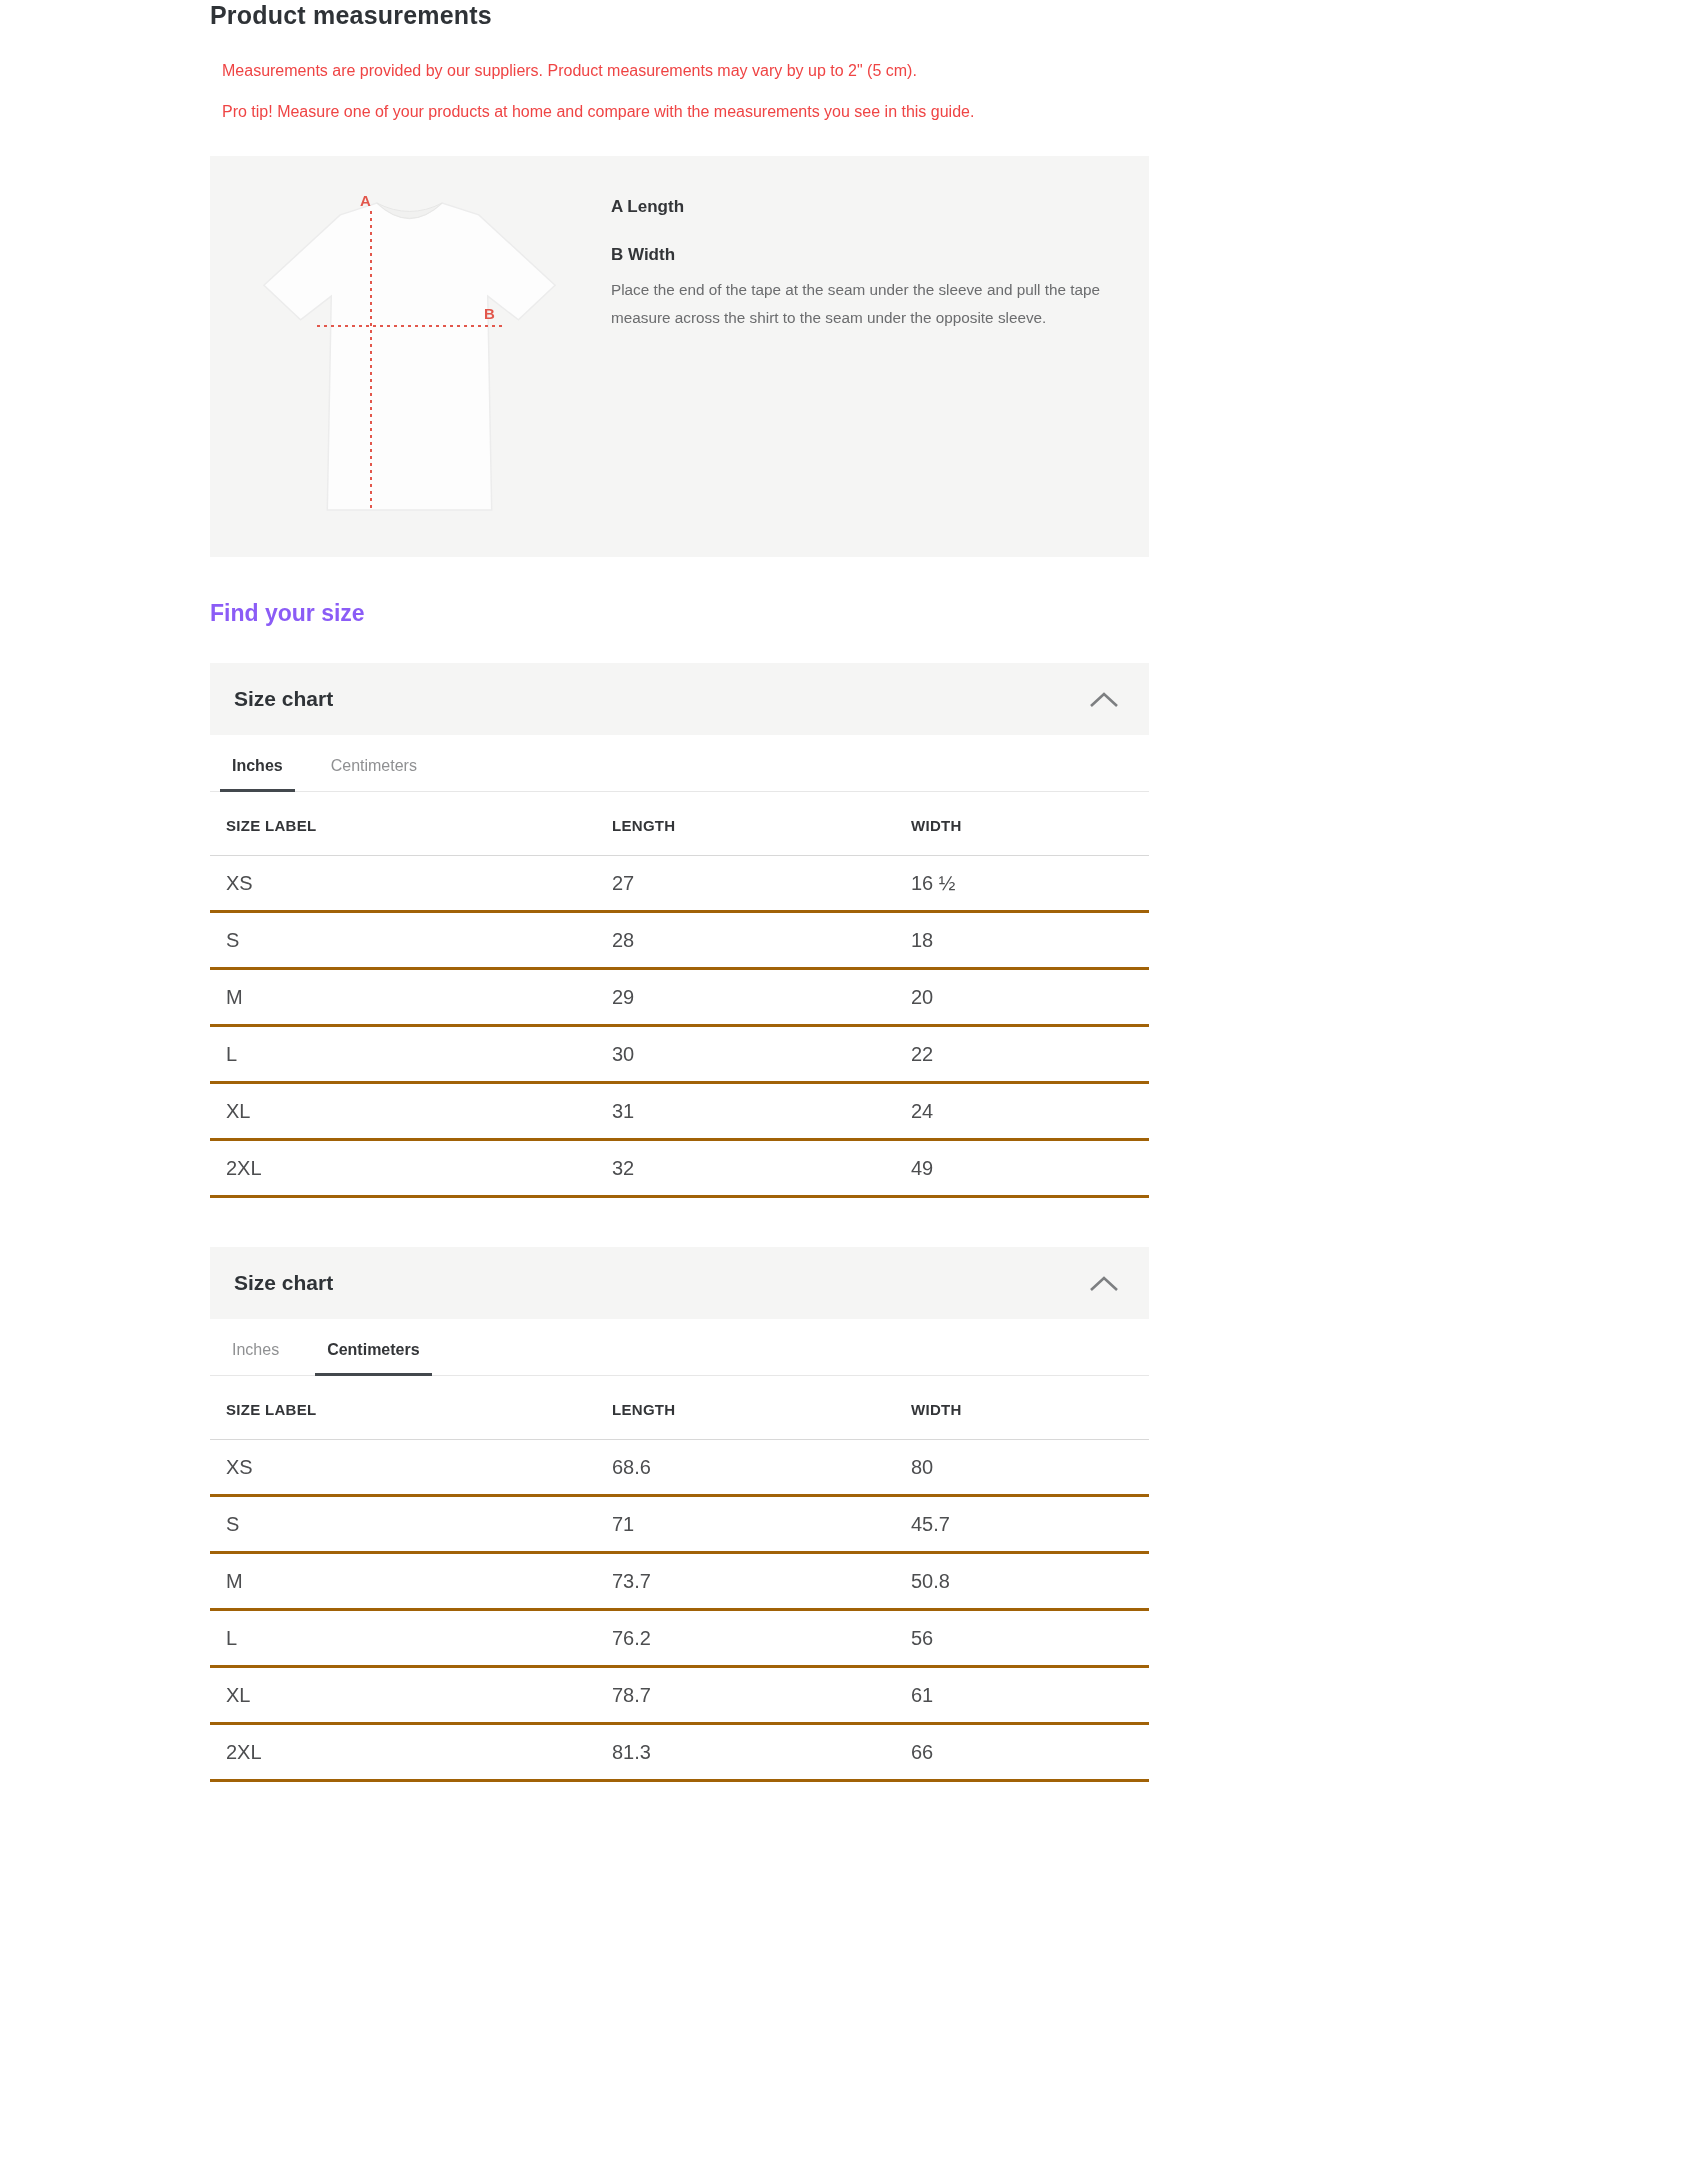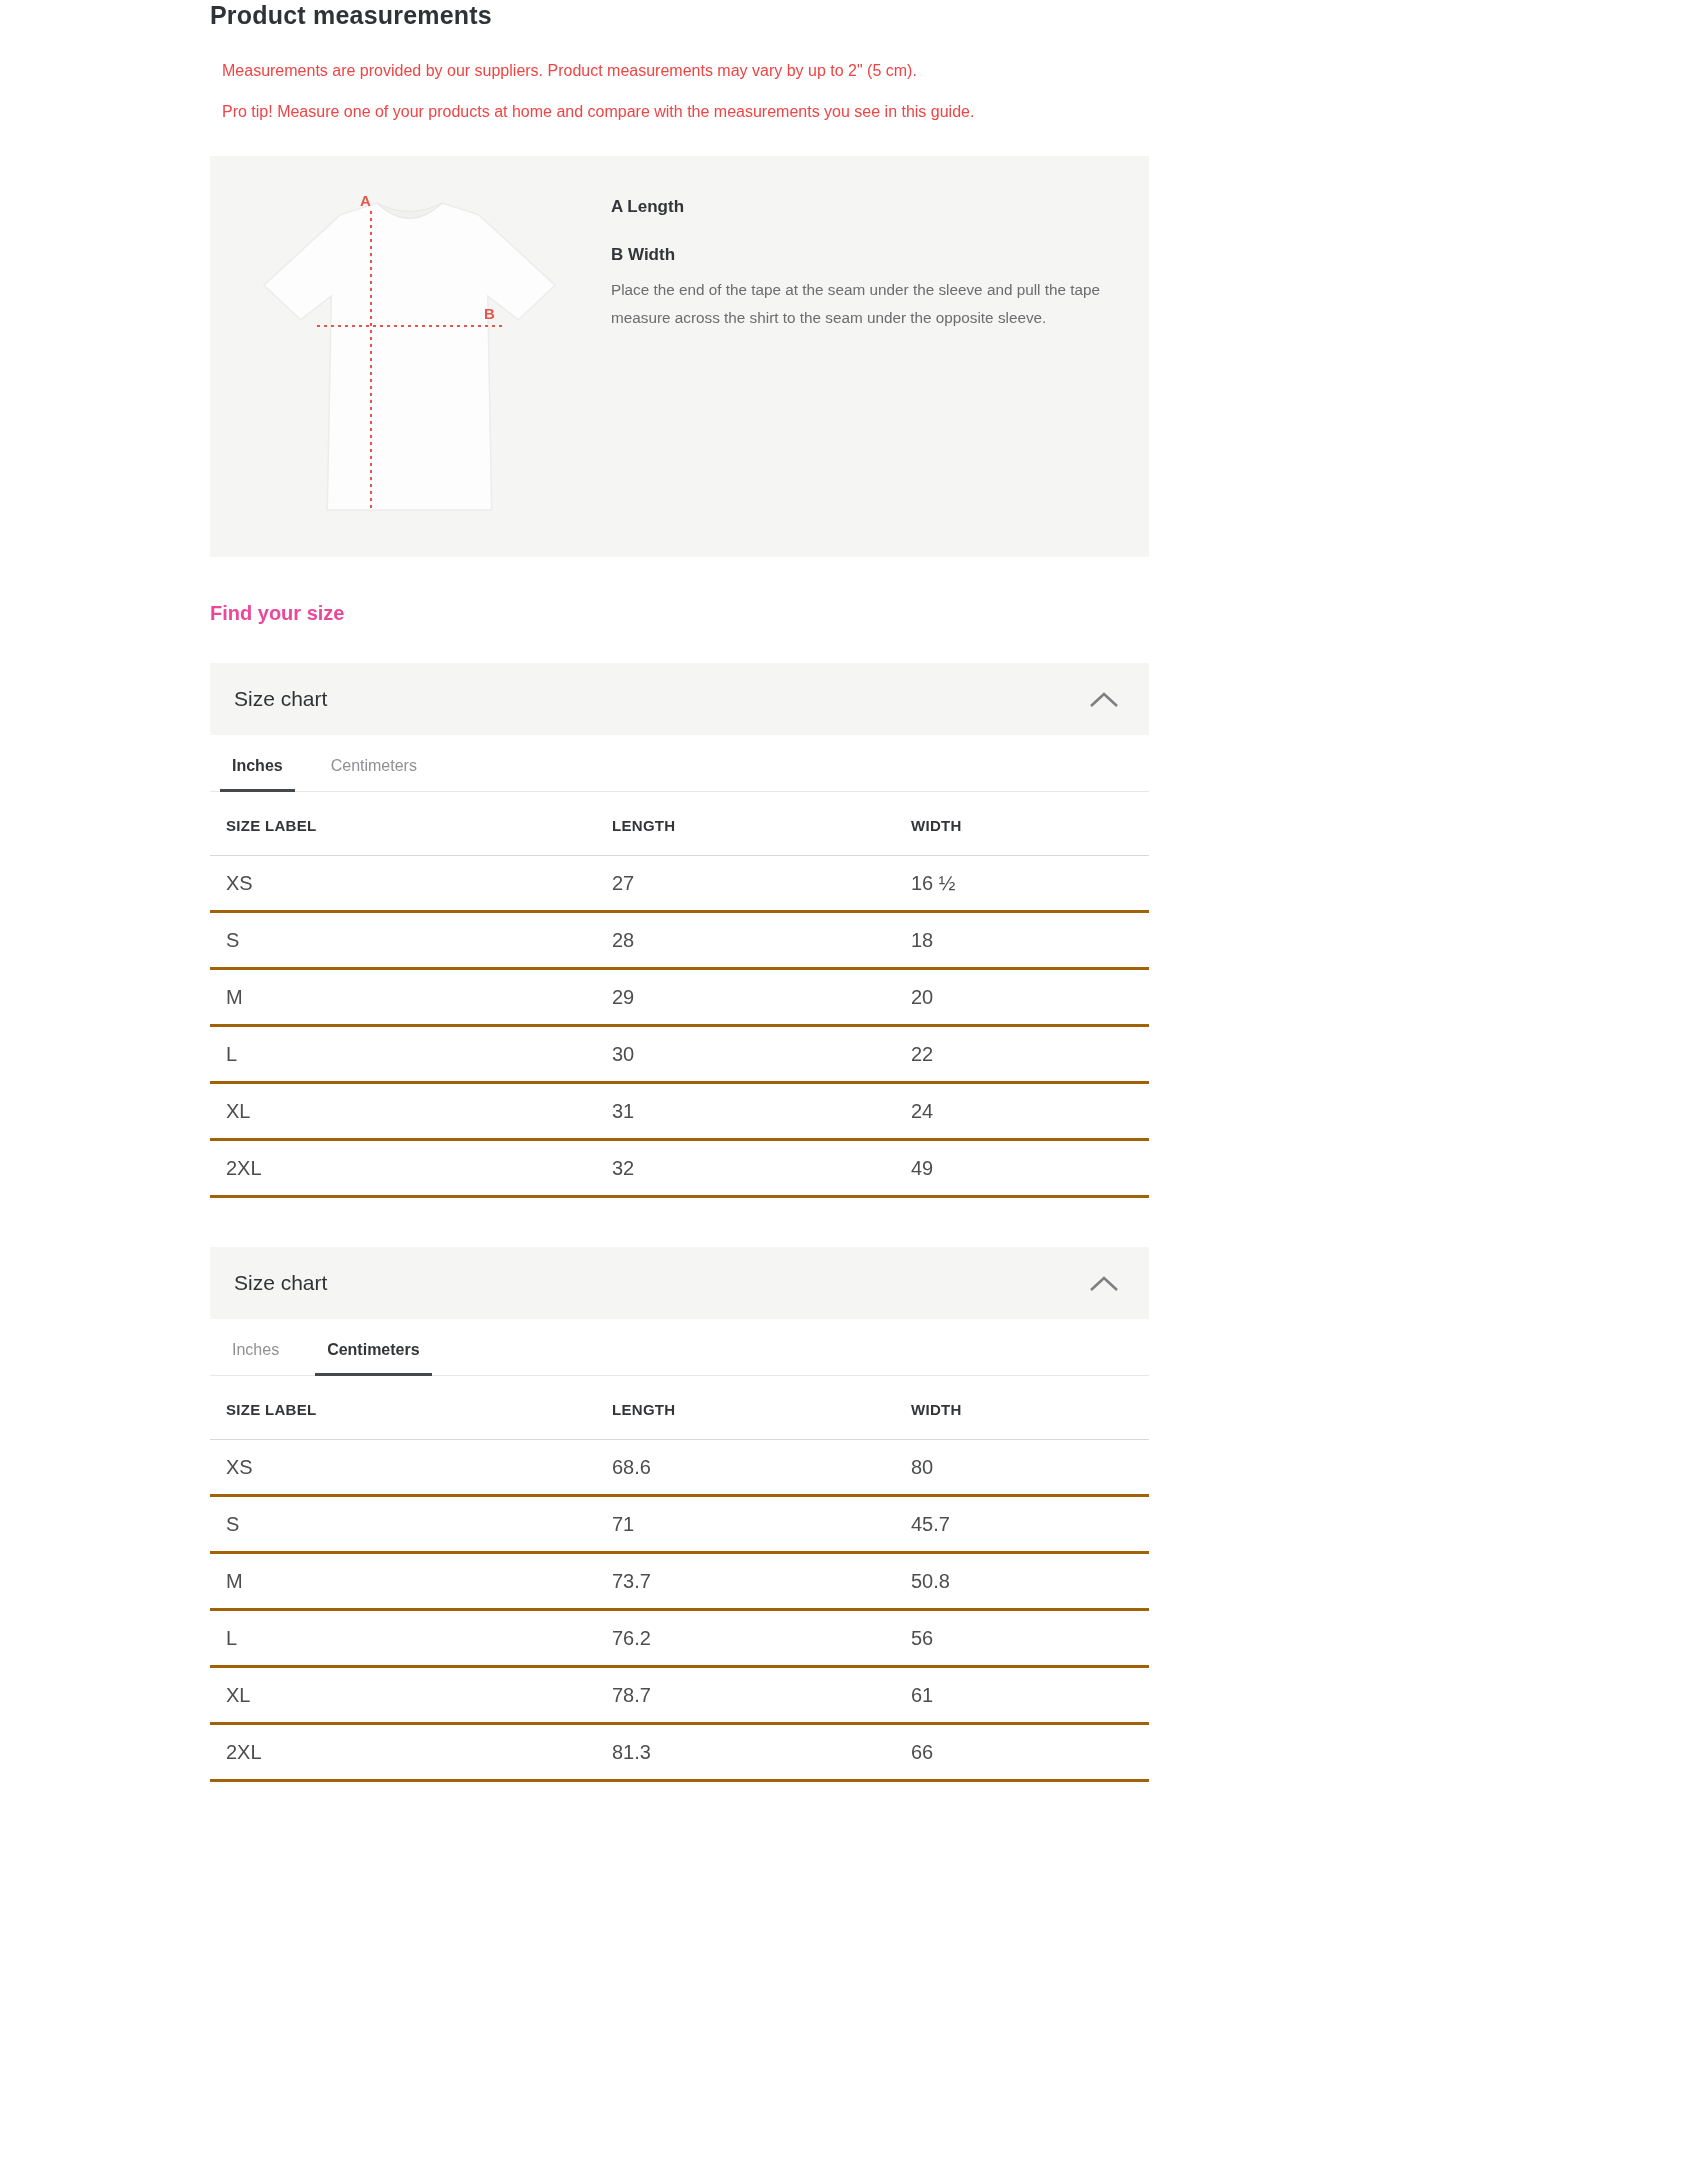--- a/index.html
+++ b/index.html
@@ -45,33 +45,33 @@
   .guide-text h3 {
     margin: 0; font-size: 17px; line-height: 22px; font-weight: bold; color: #333538;
   }
   .guide-text p {
     margin: 10px 0 0 0; font-size: 15.3px; line-height: 28px; color: #6b6c6e;
     width: 497px;
   }
   .guide-text h3.second { margin-top: 26px; }
 
   .find-size {
-    margin: 42px 0 0 0; font-size: 20px; line-height: 28px; font-weight: bold;
-    color: #ec4899;
+    margin: 42px 0 0 0; font-size: 23px; line-height: 28px; font-weight: bold;
+    color: #8b5cf6;
   }
 
   
   .chart-header {
     height: 72px; background: #f5f5f4;
     display: flex; align-items: center; justify-content: space-between;
     padding: 0 30px 0 24px; cursor: pointer;
   }
   .sec-1 .chart-header { margin-top: 36px; }
   .sec-2 .chart-header { margin-top: 49px; }
-  .chart-title { font-size: 21px; font-weight: normal; color: #2f3337; }
+  .chart-title { font-size: 21px; font-weight: bold; color: #2f3337; }
   .chevron { display: block; }
 
   .tabs {
     margin-top: 13px; padding-left: 10px; display: flex; gap: 24px;
     border-bottom: 1px solid #e7e7e7;
   }
   .tab {
     appearance: none; background: none; border: none; cursor: pointer;
     font-family: inherit; font-size: 16px; line-height: 20px;
     padding: 8px 12px 15px 12px; color: #8f9092; position: relative;

